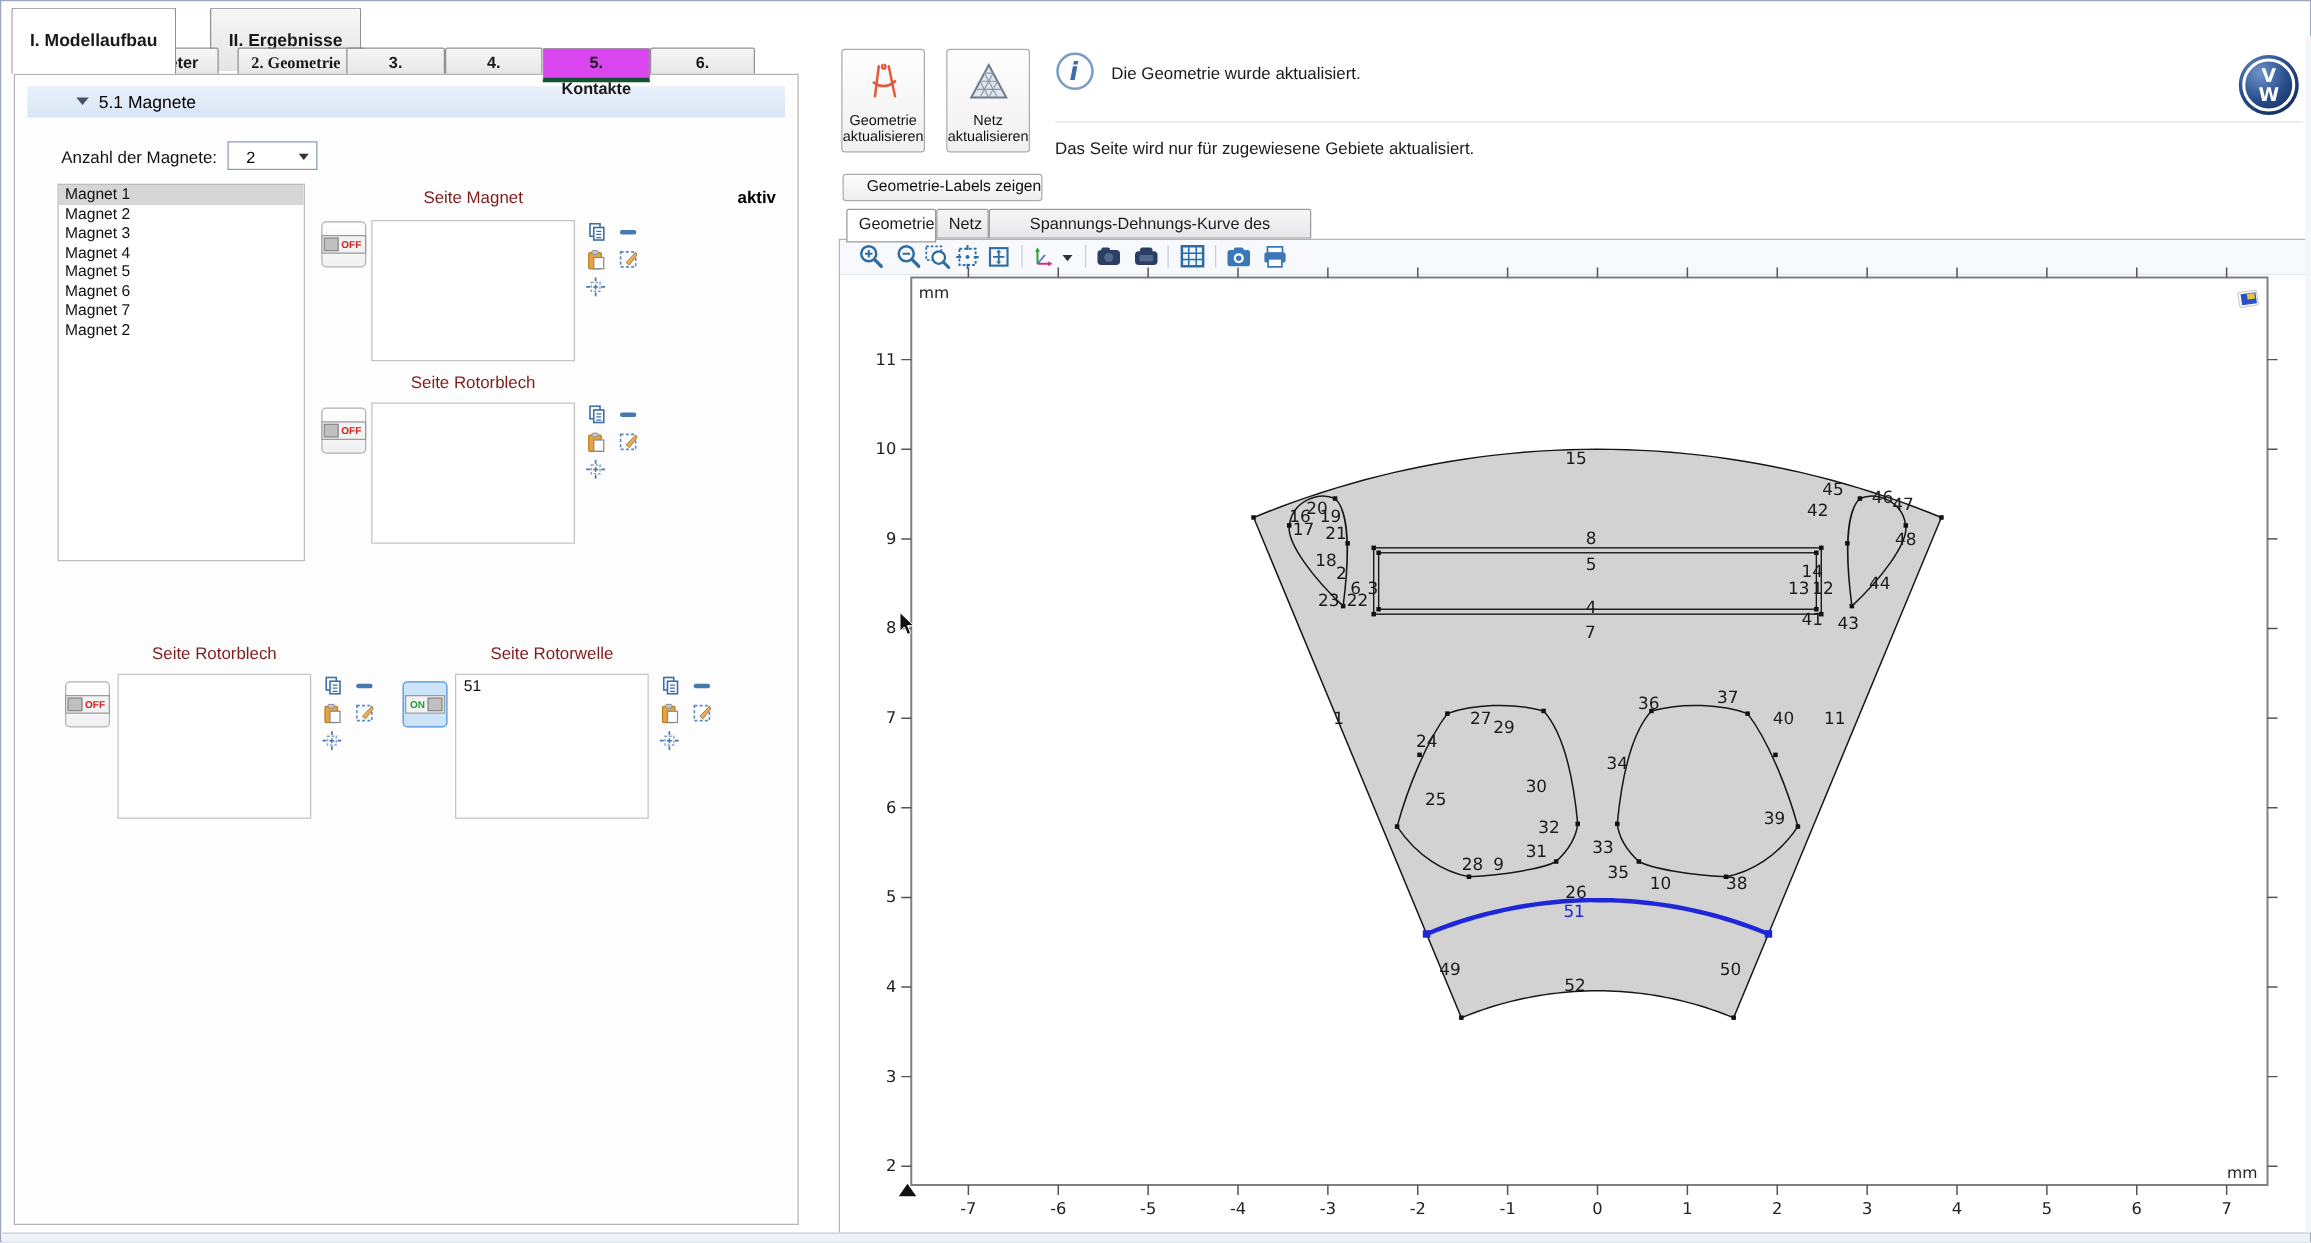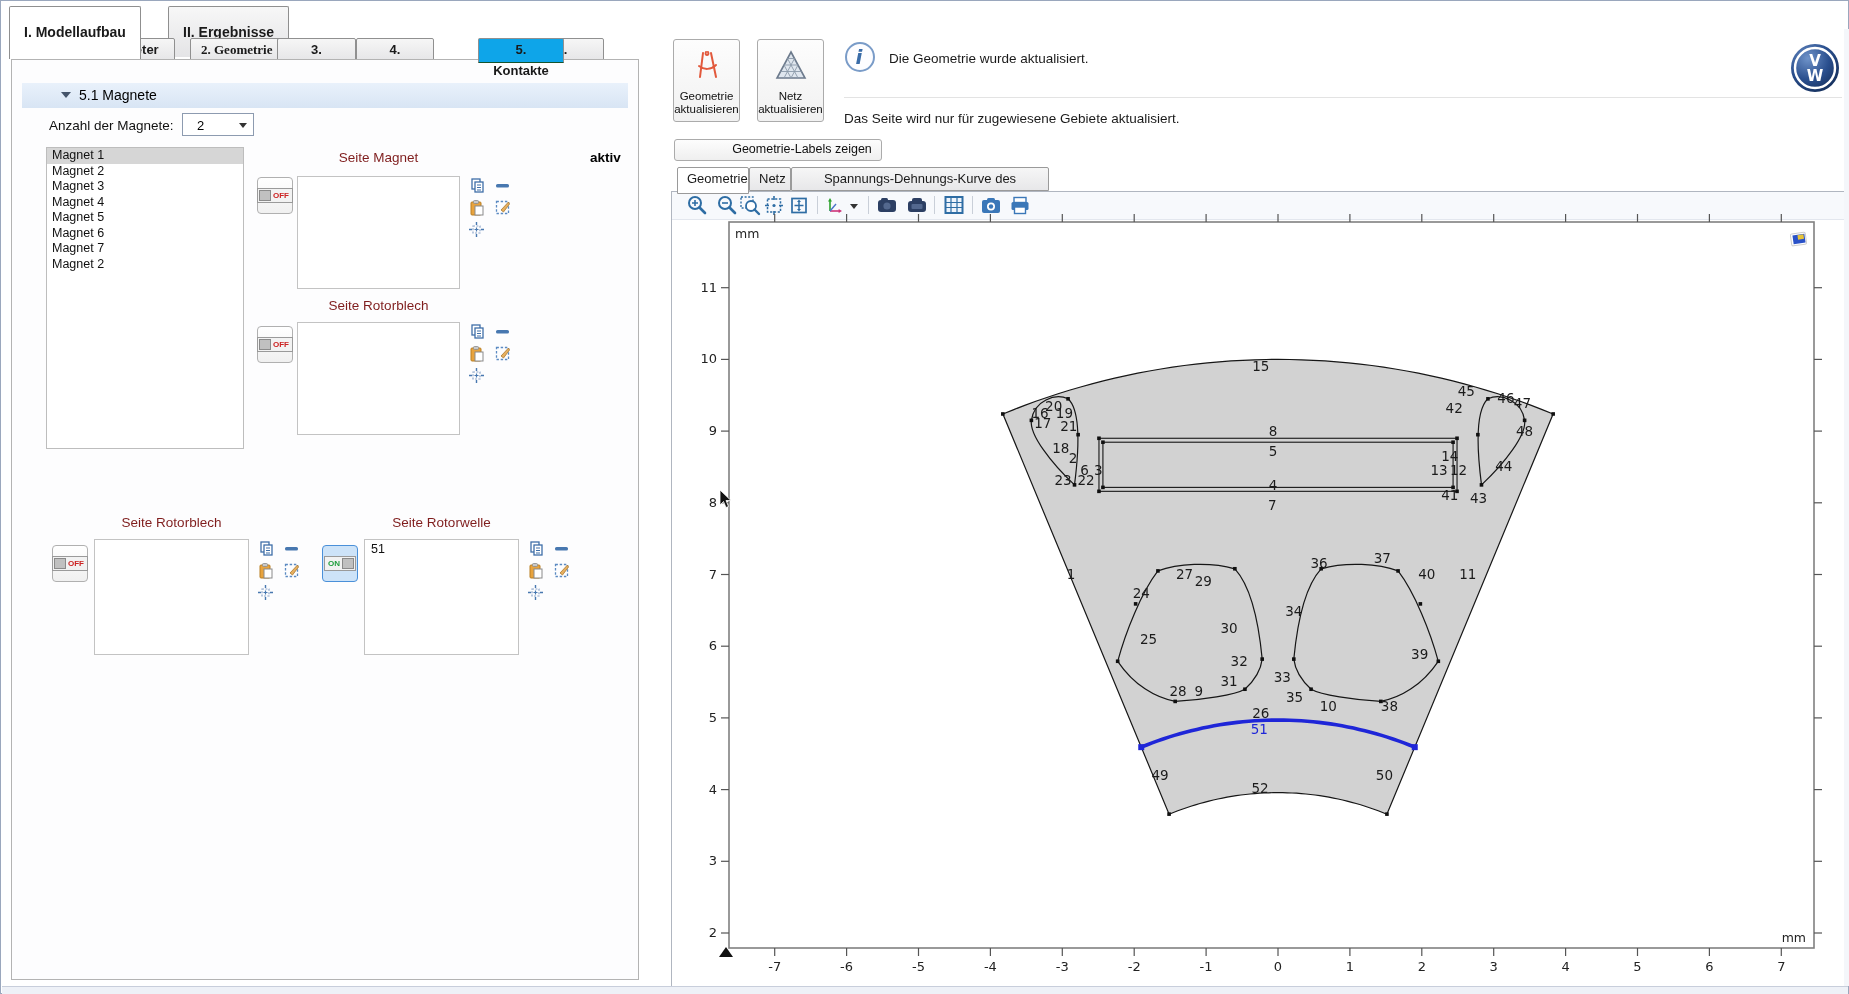--- a/index.html
+++ b/index.html
@@ -10,21 +10,21 @@
   .abs{position:absolute;}
   
   .tab{position:absolute;top:5px;height:26px;line-height:26px;padding:12px 14px;
        font-size:14px;font-weight:bold;color:#1a1a1a;border:1px solid #8f8f8f;
        border-bottom:none;border-radius:2px 2px 0 0;
        background:linear-gradient(#f7f7f7,#e4e4e6);cursor:default;}
   .tab.active{background:#ffffff;height:28px;z-index:5;}
   .subtab{position:absolute;top:37px;height:21px;line-height:21px;padding:0 10px;
        font-size:13px;font-weight:bold;color:#1a1a1a;border:1px solid #909090;
        border-radius:2px 2px 0 0;background:linear-gradient(#f6f6f6,#e6e6e8);}
-  .subtab.active{background:#0ea5e9;height:23px;z-index:6;border-bottom:1px solid #14532d;margin-left:44px;}
+  .subtab.active{background:#d946ef;height:23px;z-index:6;border-bottom:4px solid #14532d;}
   .viewtab{position:absolute;top:166px;height:22px;line-height:22px;padding:0 9px;
        font-size:13px;color:#1a1a1a;border:1px solid #9a9a9a;border-radius:2px 2px 0 0;
        background:linear-gradient(#f6f6f6,#e7e7e9);}
   .viewtab.active{background:#ffffff;height:25px;z-index:6;}
   
   .left-panel{left:10px;top:58px;width:626px;height:919px;background:#fdfdfe;
               border:1px solid #b3b3b3;z-index:4;}
   .sechdr{position:absolute;left:10px;width:606px;height:25px;
           background:linear-gradient(#e9f1fb,#d8e5f4);font-size:14px;color:#000;
           line-height:25px;padding-left:10px;box-sizing:border-box;}
@@ -57,21 +57,21 @@
   .st.on{color:#1f9e3d;}
   .icongrid{position:absolute;width:46px;height:66px;}
   .icongrid svg{position:absolute;width:17px;height:17px;}
   
   .bigbtn{position:absolute;width:67px;height:83px;border:1px solid #ababab;border-radius:3px;
           background:linear-gradient(#fdfdfd,#f1f1f1);text-align:center;font-size:11.5px;
           color:#111;box-sizing:border-box;padding-top:8px;}
   .bigbtn .lbl{margin-top:6px;line-height:13px;}
   .smallbtn{position:absolute;height:20px;border:1px solid #ababab;border-radius:3px;
           background:linear-gradient(#fdfdfd,#efefef);font-size:12.5px;color:#111;
-          text-align:center;line-height:19px;padding-left:48px;}
+          text-align:right;line-height:19px;}
   .infotext{position:absolute;font-size:13.5px;color:#1a1a1a;}
   .hline{position:absolute;height:1px;background:#e3e3e3;}
   .graphics-panel{left:670px;top:190px;width:1174px;height:794px;border:1px solid #b0b6c0;
                   background:#ffffff;}
   .gtoolbar{position:absolute;left:671px;top:191px;width:1172px;height:27px;
             background:#f7f9fc;border-bottom:1px solid #e3e7ee;}
   .tsep{position:absolute;top:4px;width:1px;height:18px;background:#c9cfd8;}
   .ticon{position:absolute;top:3px;width:22px;height:21px;}
   .bottomstrip{left:1px;top:985px;width:1846px;height:7px;background:#eef1f7;
                border-top:1px solid #c8cedb;}
@@ -92,21 +92,21 @@
       <div class="subtab" style="left: 12px; width: 140px; text-align: center;">1. Globale Parameter</div>
       <div class="subtab" style="left: 189px; width: 80px;  font-family: Liberation Serif, serif;">2. Geometrie</div>
       <div class="subtab" style="left: 276px; width: 57px; text-align: center;">3. Gebiete</div>
       <div class="subtab" style="left: 355px; width: 56px; text-align: center;">4. Ränder</div>
       <div class="subtab active" style="left: 433px; width: 64px; text-align: center;">5. Kontakte</div>
       <div class="subtab" style="left: 519px; width: 62px; text-align: center;">6. Material</div>
     </div>
 
   <div class="left-panel abs">
 
-    <div class="sechdr" style="top:23px;padding-left:39px;">
+    <div class="sechdr" style="top:9px;padding-left:39px;">
       <span class="arrow"></span><span>5.1 Magnete</span>
     </div>
 
     <div class="fieldlabel" style="left:37px;top:58px;">Anzahl der Magnete:</div>
     <div class="dropdown" style="left:170px;top:53px;">
       <span>2</span>
       <span class="dd-caret"></span>
     </div>
 
     <div class="listbox" style="left:34px;top:87px;width:196px;height:300px;" id="magnetlist">

